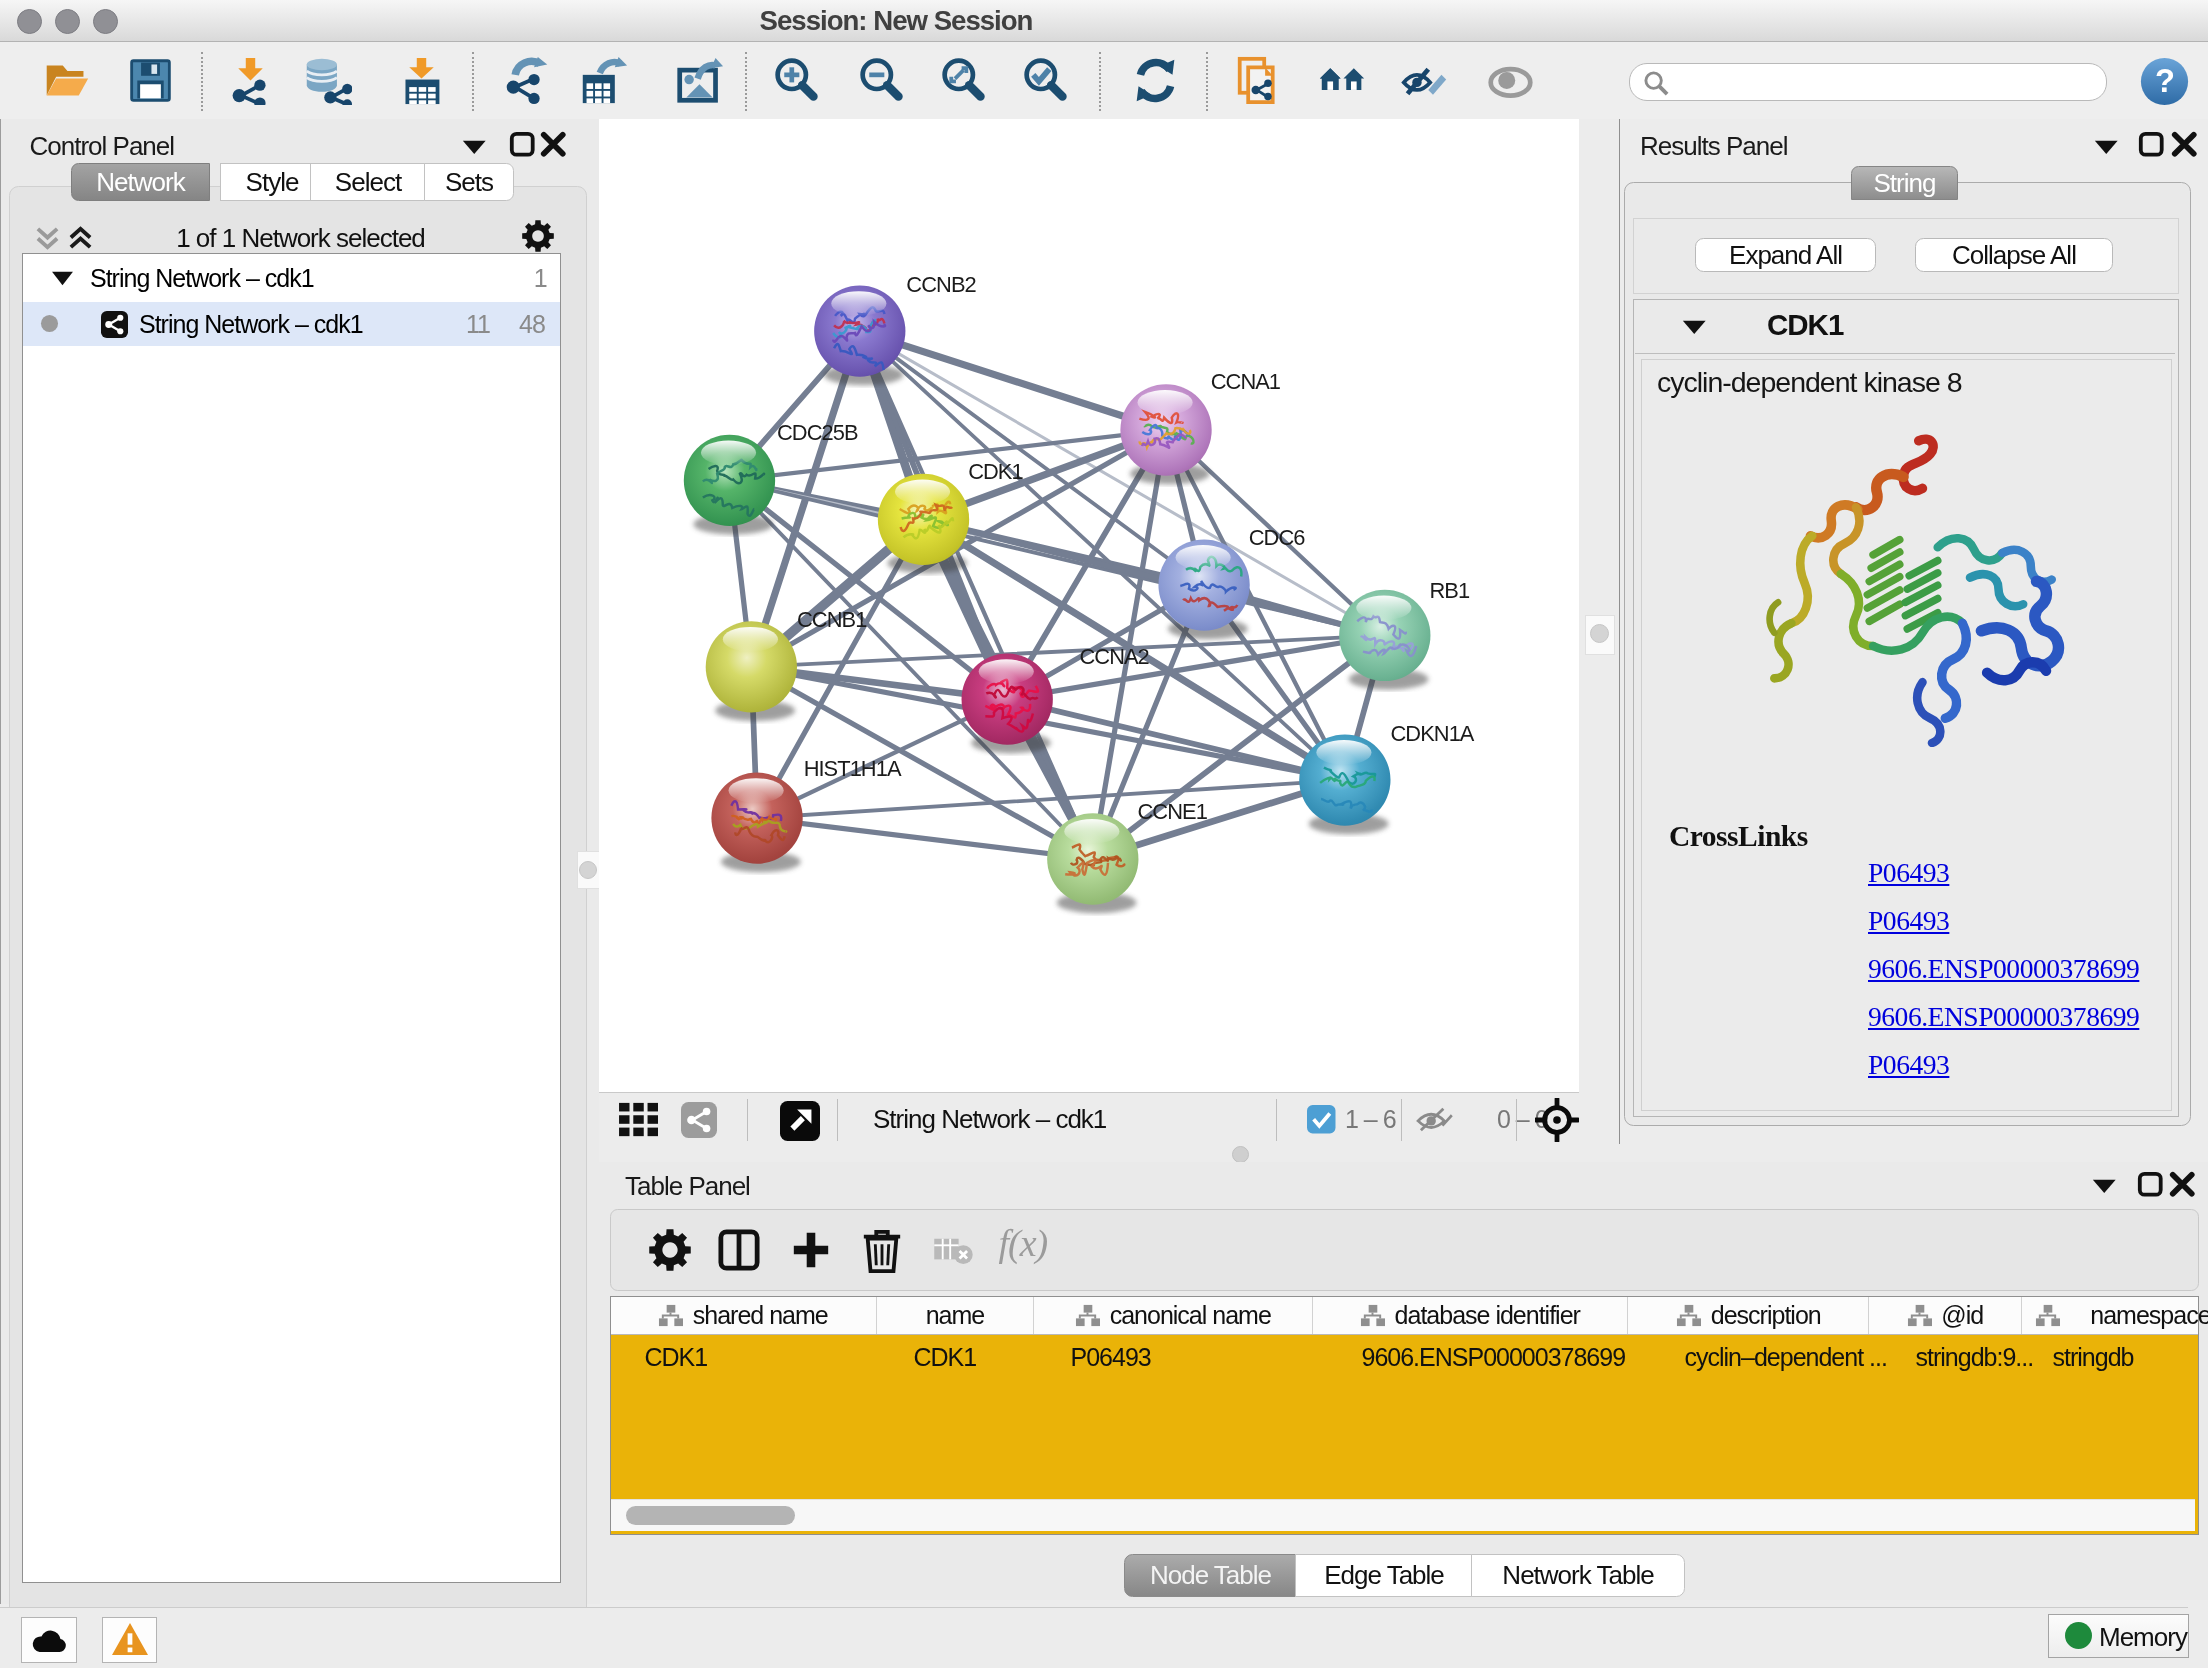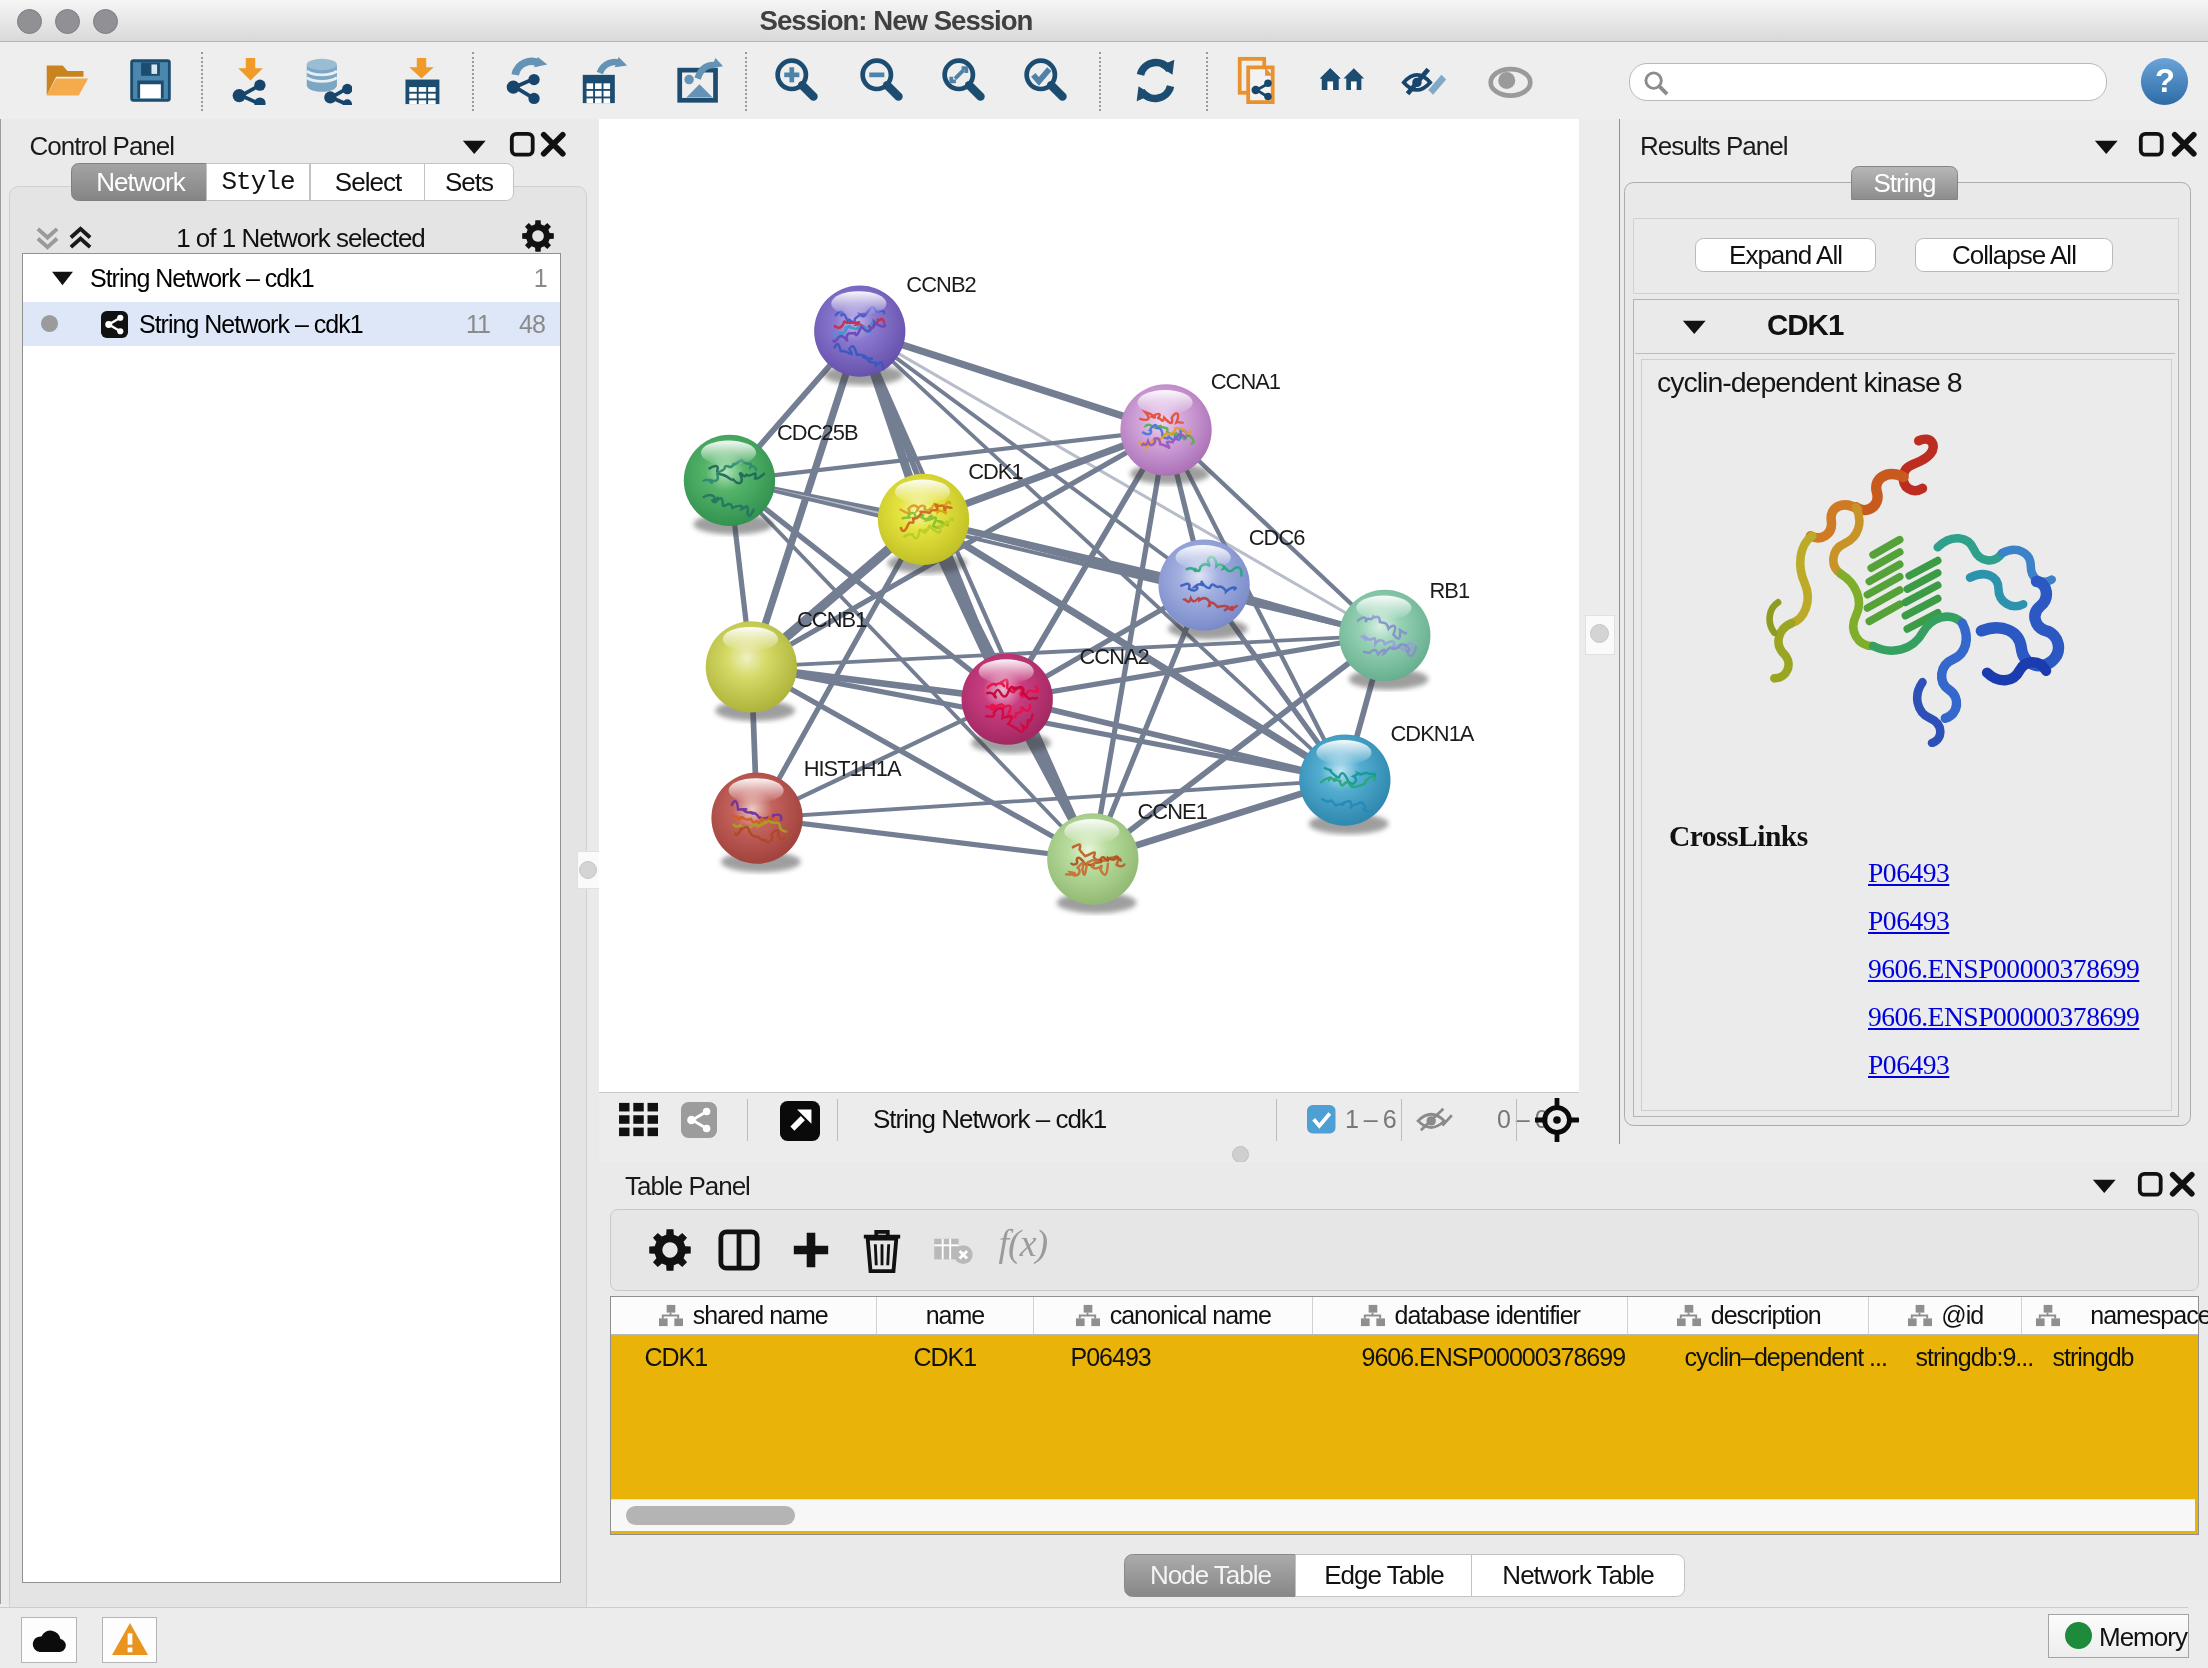--- a/index.html
+++ b/index.html
@@ -213,21 +213,21 @@
   <svg class="abs" style="left:507px;top:11.4px" width="28.5" height="28.5" viewBox="0 0 30 30">
       <rect x="4" y="4" width="22" height="22" rx="5" fill="none" stroke="#111" stroke-width="4"></rect>
     </svg>
   <svg class="abs" style="left:538px;top:11.4px" width="28.5" height="28.5" viewBox="0 0 30 30">
       <path d="M5 5 L25 25 M25 5 L5 25" stroke="#111" stroke-width="6" stroke-linecap="round"></path>
     </svg>
   <div id="cp-inner"></div>
   <div class="abs" style="left:576px;top:732px;width:21px;height:36px;background:#fafafa;border:1px solid #e0e0e0;"></div>
   <div class="abs" style="left:578px;top:742px;width:16px;height:16px;border-radius:50%;background:#d4d4d4;border:1px solid #c6c6c6;"></div>
   <div class="tabseg tabsel" style="left:70px;width:137px;border-radius:7.6px 0 0 7.6px;">Network</div>
-  <div class="tabseg" style="left:205px;width:102px;font-family:Liberation Mono, monospace;">Style</div>
+  <div class="tabseg" style="left:219px;width:102px;">Style</div>
   <div class="tabseg" style="left:309px;width:114px;">Select</div>
   <div class="tabseg" style="left:423px;width:88px;border-radius:0 7.6px 7.6px 0;">Sets</div>
   <div id="cp-header">
     <svg class="abs" style="left:34px;top:7.6px" width="25" height="27" viewBox="0 0 26 28">
         <g fill="none" stroke="#9a9a9a" stroke-width="4">
           <path d="M3 4l10 9 10-9"></path>
           <path d="M3 14l10 9 10-9"></path>
         </g>
       </svg>
     <svg class="abs" style="left:67px;top:7.6px" width="25" height="27" viewBox="0 0 26 28">

